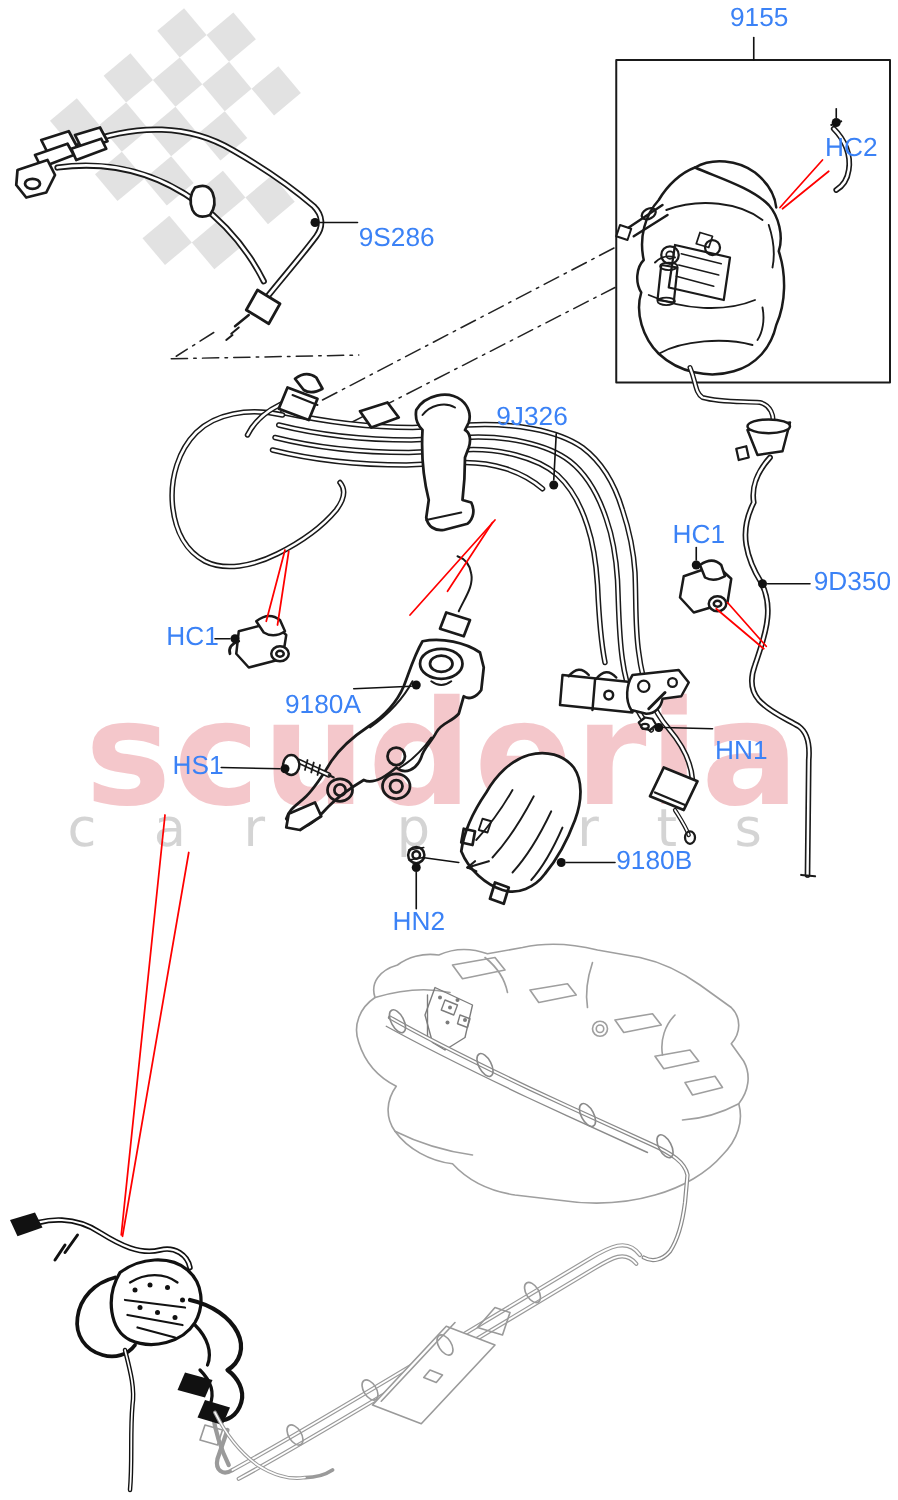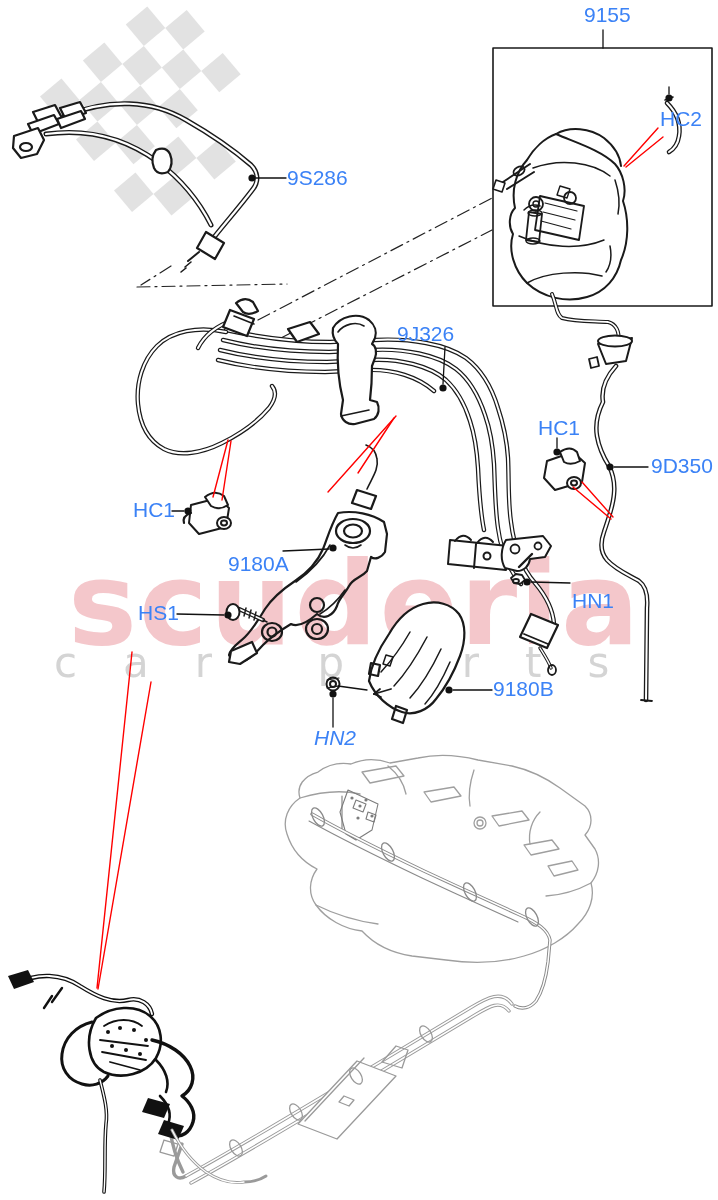--- a/index.html
+++ b/index.html
@@ -394,24 +394,24 @@
         <circle cx="228" cy="615" r="3.6"></circle>
         <circle cx="527" cy="582" r="3.6"></circle>
         <circle cx="449" cy="690" r="3.6"></circle>
         <circle cx="333" cy="694" r="3.6"></circle>
       </g>
     </g>
   </svg>
 
   <div class="callout" style="left:584px;top:4px;">9155</div>
   <div class="callout" style="left:660px;top:64px;margin-top:44px;">HC2</div>
-  <div class="callout" style="left:287px;top:167px;">9S286</div>
+  <div class="callout" style="left:287px;top:180px;">9S286</div>
   <div class="callout" style="left:397px;top:323px;">9J326</div>
   <div class="callout" style="left:133px;top:499px;">HC1</div>
   <div class="callout" style="left:538px;top:417px;">HC1</div>
   <div class="callout" style="left:651px;top:455px;text-align:right;">9D350</div>
   <div class="callout" style="left:228px;top:553px;">9180A</div>
   <div class="callout" style="left:138px;top:602px;">HS1</div>
   <div class="callout" style="left:572px;top:590px;">HN1</div>
   <div class="callout" style="left:493px;top:678px;text-align:center;">9180B</div>
-  <div class="callout" style="left:314px;top:727px;font-style:italic;">HN2</div>
+  <div class="callout" style="left:314px;top:727px;">HN2</div>
 
 </div>
 
 </body></html>

